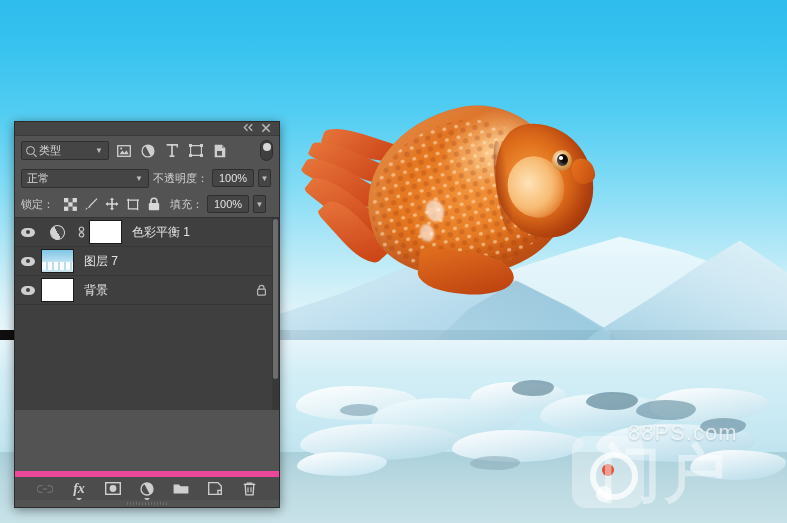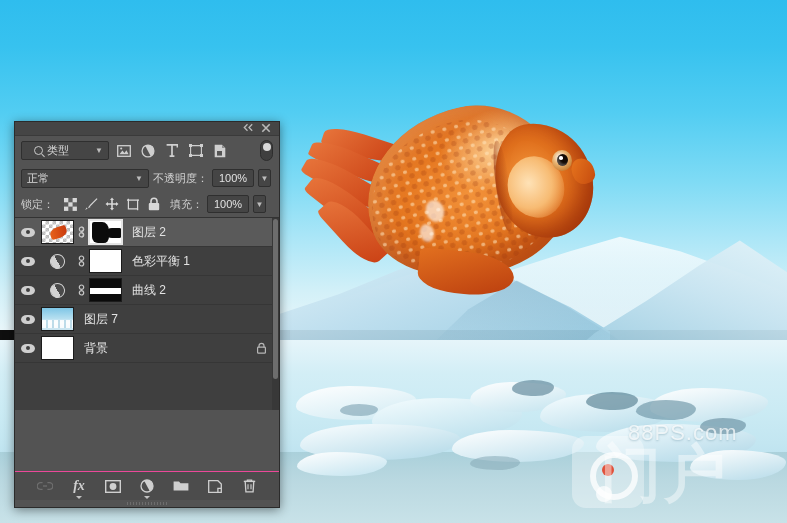--- a/index.html
+++ b/index.html
@@ -217,21 +217,21 @@
     position:absolute; right:7px; top:7px; width:13px; height:12px; cursor:pointer;
   }
   .panel-menu i{ display:block; height:1.5px; background:#bdbdbd; margin-bottom:3px; }
 
   .filter-row{
     height:29px; display:flex; align-items:center; padding:0 6px; gap:5px;
     background:#535353;
   }
   .kind-select{
     width:88px; height:19px; background:#454545; border:1px solid #2f2f2f;
-    border-radius:2px; display:flex; align-items:center; padding:0 12px;
+    border-radius:2px; display:flex; align-items:center; padding:0 4px;
     position:relative; color:#d8d8d8; font-size:11px; cursor:pointer;
   }
   .kind-select .lbl{ margin-left:4px; }
   .kind-select .cv{ position:absolute; right:5px; font-size:8px; color:#bcbcbc; }
   .mag{ width:9px; height:9px; border:1.4px solid #c9c9c9; border-radius:50%; position:relative; flex:0 0 auto;}
   .mag::after{ content:""; position:absolute; right:-3px; bottom:-2px; width:4px; height:1.4px; background:#c9c9c9; transform:rotate(45deg); }
 
   .fbtn{ width:19px; height:19px; display:flex; align-items:center; justify-content:center; cursor:pointer; }
   .toggle-pill{
     margin-left:auto; width:13px; height:21px; border-radius:7px;
@@ -350,21 +350,21 @@
   .list-scrollbar{
     position:absolute; right:0; top:0; width:7px; height:193px; background:#383838;
   }
   .list-scrollbar .thumbbar{
     position:absolute; left:1px; top:1px; width:5px; height:160px;
     background:#6d6d6d; border-radius:3px;
   }
 
   .panel-bottom{
     height:29px; background:#4c4c4c; display:flex; align-items:center;
-    justify-content:center; gap:17px; border-top:1px solid #ec4899;
+    justify-content:center; gap:17px; border-top:6px solid #ec4899;
     position:absolute; left:0; bottom:7px; width:100%;
   }
   .pb{ width:17px; height:17px; display:flex; align-items:center; justify-content:center;
        cursor:pointer; color:#c3c3c3; position:relative; }
   .pb.dis{ color:#6e6e6e; }
   .pb .caret{ position:absolute; bottom:-4px; left:50%; transform:translateX(-50%);
        width:0;height:0;border-left:3px solid transparent;border-right:3px solid transparent;
        border-top:3px solid #c3c3c3; }
   .panel-grip{
     position:absolute; left:0; bottom:0; width:100%; height:7px; background:#535353;
@@ -544,77 +544,38 @@
           </svg>
       </div>
     </div>
     <span class="lbl-txt">填充：</span>
     <div class="num-field">100%</div>
     <div class="tiny-cv">▼</div>
   </div>
 
   <div class="layers-list">
 
-    <div class="layer-row selected">
-      <div class="eye-cell">
-          <span class="eye"></span>
-        </div>
-      <div class="thumb checker">
-          <span class="mini-fish"></span>
-        </div>
-      <div class="link-ico">
-        <svg width="9" height="14" viewBox="0 0 9 14">
-            <path d="M4.5 2.2a2 2 0 0 1 0 4M4.5 7.8a2 2 0 0 1 0 4" fill="none" stroke="#c8c8c8" stroke-width="1.2"></path>
-            <circle cx="4.5" cy="4.2" r="2.2" fill="none" stroke="#c8c8c8" stroke-width="1.2"></circle>
-            <circle cx="4.5" cy="9.8" r="2.2" fill="none" stroke="#c8c8c8" stroke-width="1.2"></circle>
-          </svg>
-      </div>
-      <div class="mask sel m-fish">
-          <span class="blob b1"></span>
-          <span class="blob b2"></span>
-        </div>
-      <div class="layer-name">图层 2</div>
-    </div>
 
     <div class="layer-row">
       <div class="eye-cell">
           <span class="eye"></span>
         </div>
       <div class="thumb adj">
           <span class="adj-circ"></span>
         </div>
       <div class="link-ico">
         <svg width="9" height="14" viewBox="0 0 9 14">
             <circle cx="4.5" cy="4.2" r="2.2" fill="none" stroke="#c8c8c8" stroke-width="1.2"></circle>
             <circle cx="4.5" cy="9.8" r="2.2" fill="none" stroke="#c8c8c8" stroke-width="1.2"></circle>
           </svg>
       </div>
       <div class="mask"></div>
       <div class="layer-name">色彩平衡 1</div>
     </div>
 
-    <div class="layer-row">
-      <div class="eye-cell">
-          <span class="eye"></span>
-        </div>
-      <div class="thumb adj">
-          <span class="adj-circ"></span>
-        </div>
-      <div class="link-ico">
-        <svg width="9" height="14" viewBox="0 0 9 14">
-            <circle cx="4.5" cy="4.2" r="2.2" fill="none" stroke="#c8c8c8" stroke-width="1.2"></circle>
-            <circle cx="4.5" cy="9.8" r="2.2" fill="none" stroke="#c8c8c8" stroke-width="1.2"></circle>
-          </svg>
-      </div>
-      <div class="mask m-curve2">
-          <span class="blob b1"></span>
-          <span class="blob b2"></span>
-        </div>
-      <div class="layer-name">曲线 2</div>
-    </div>
 
 
 
     <div class="layer-row">
       <div class="eye-cell">
           <span class="eye"></span>
         </div>
       <div class="thumb sky-ice"></div>
       <div class="layer-name">图层 7</div>
     </div>

